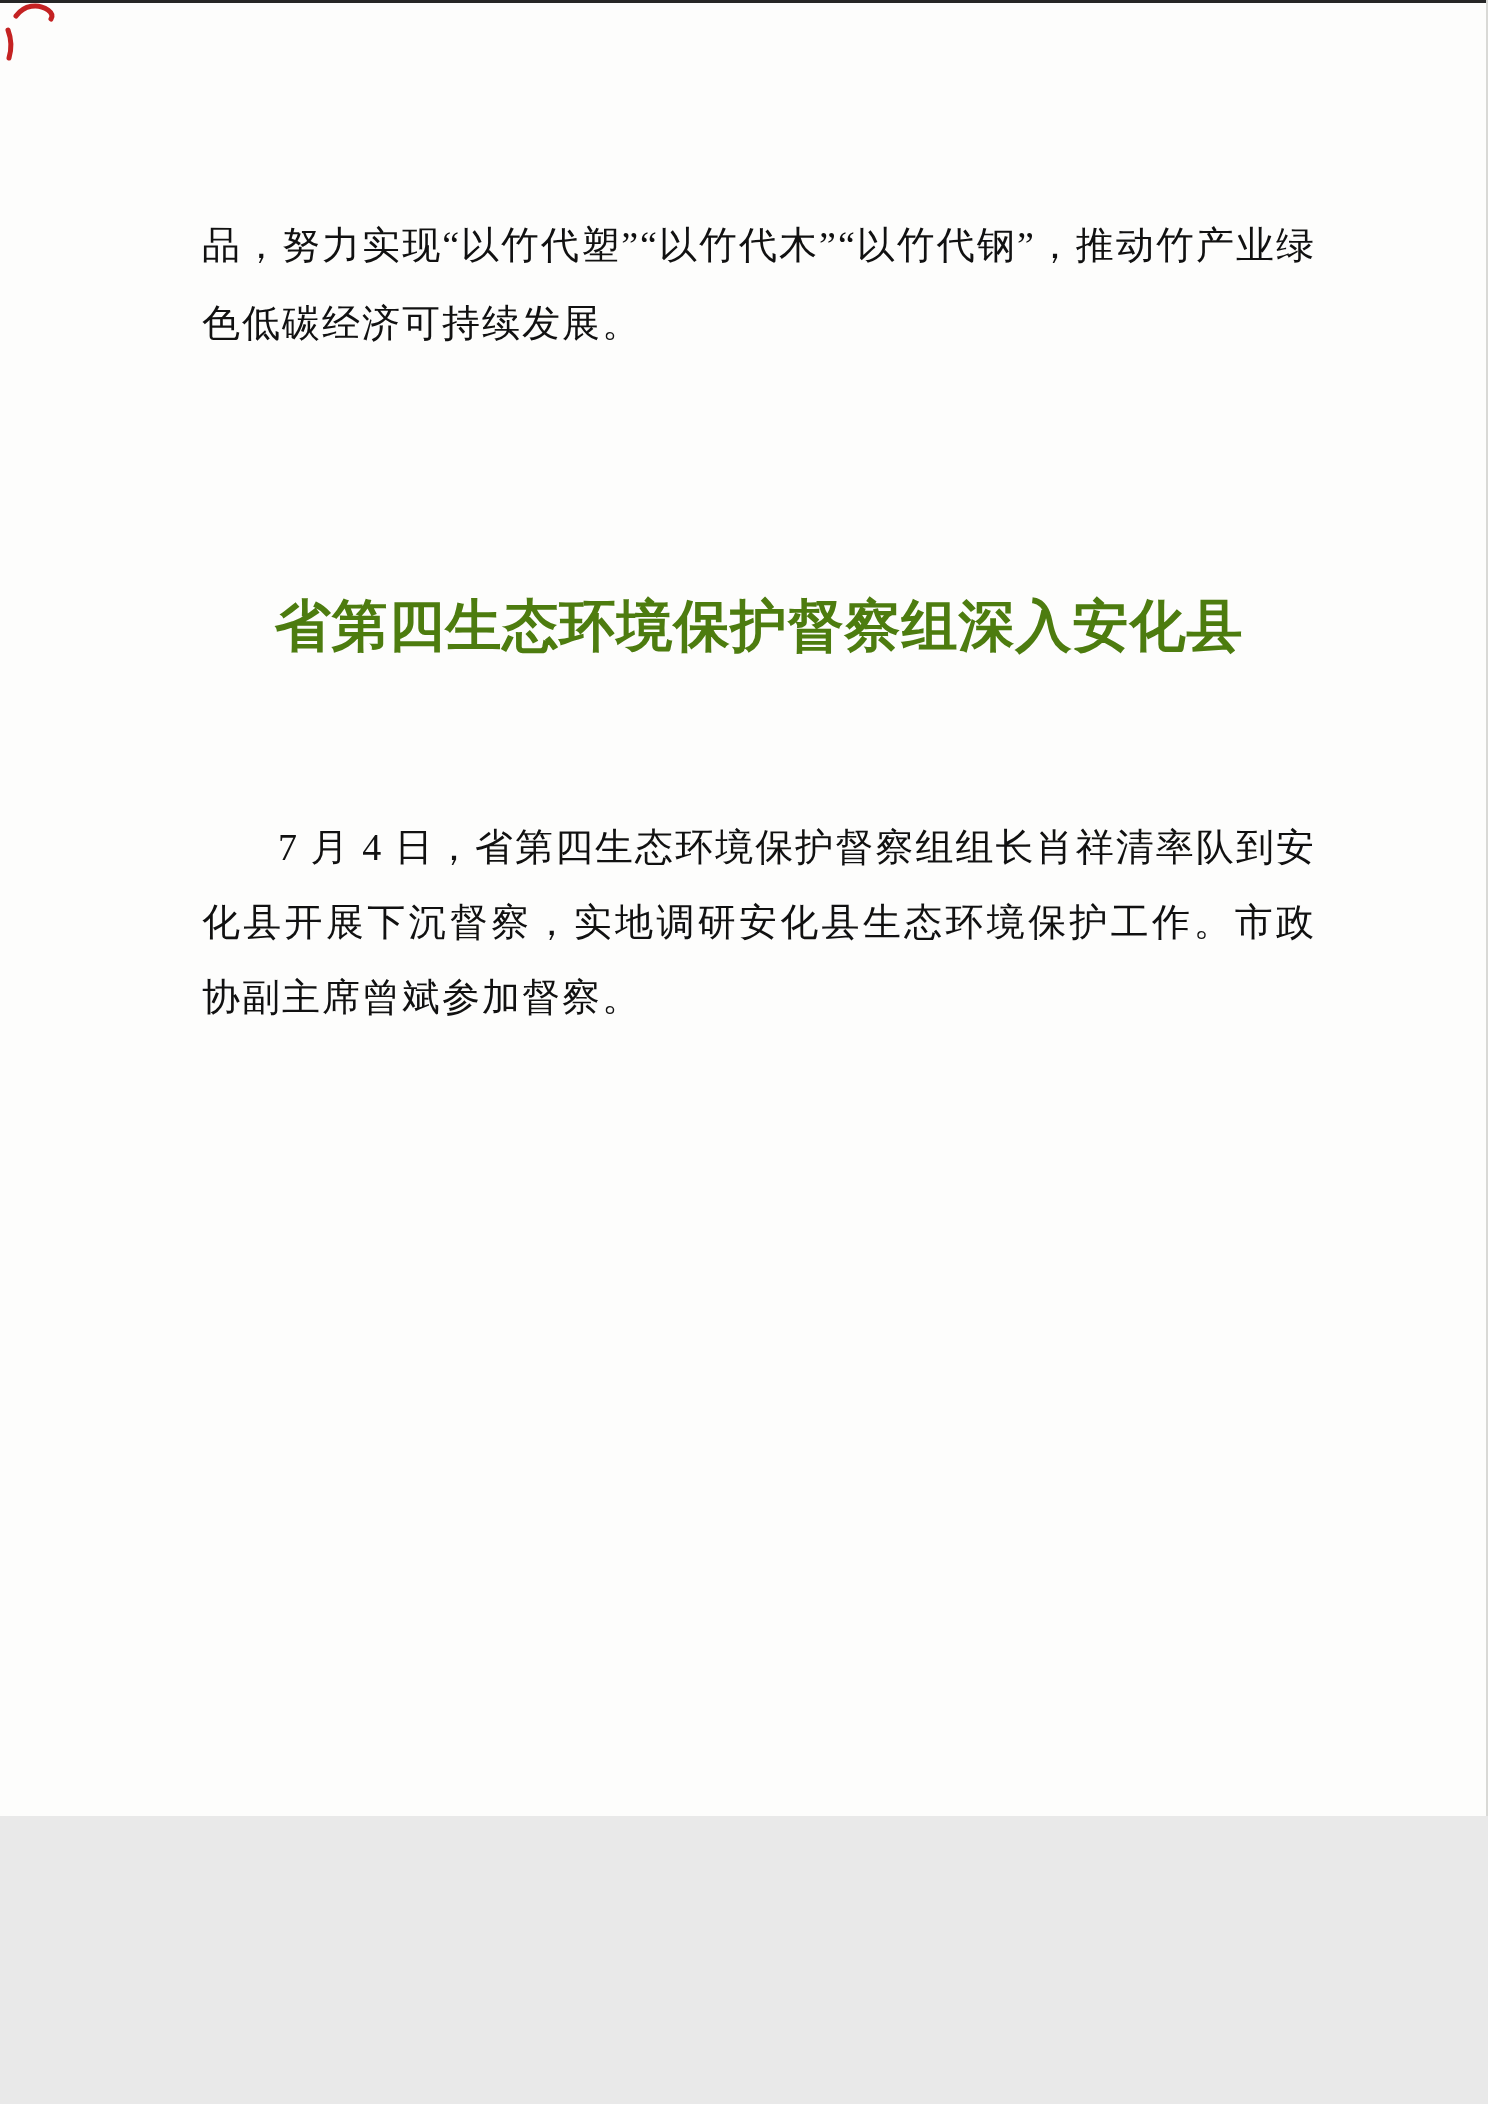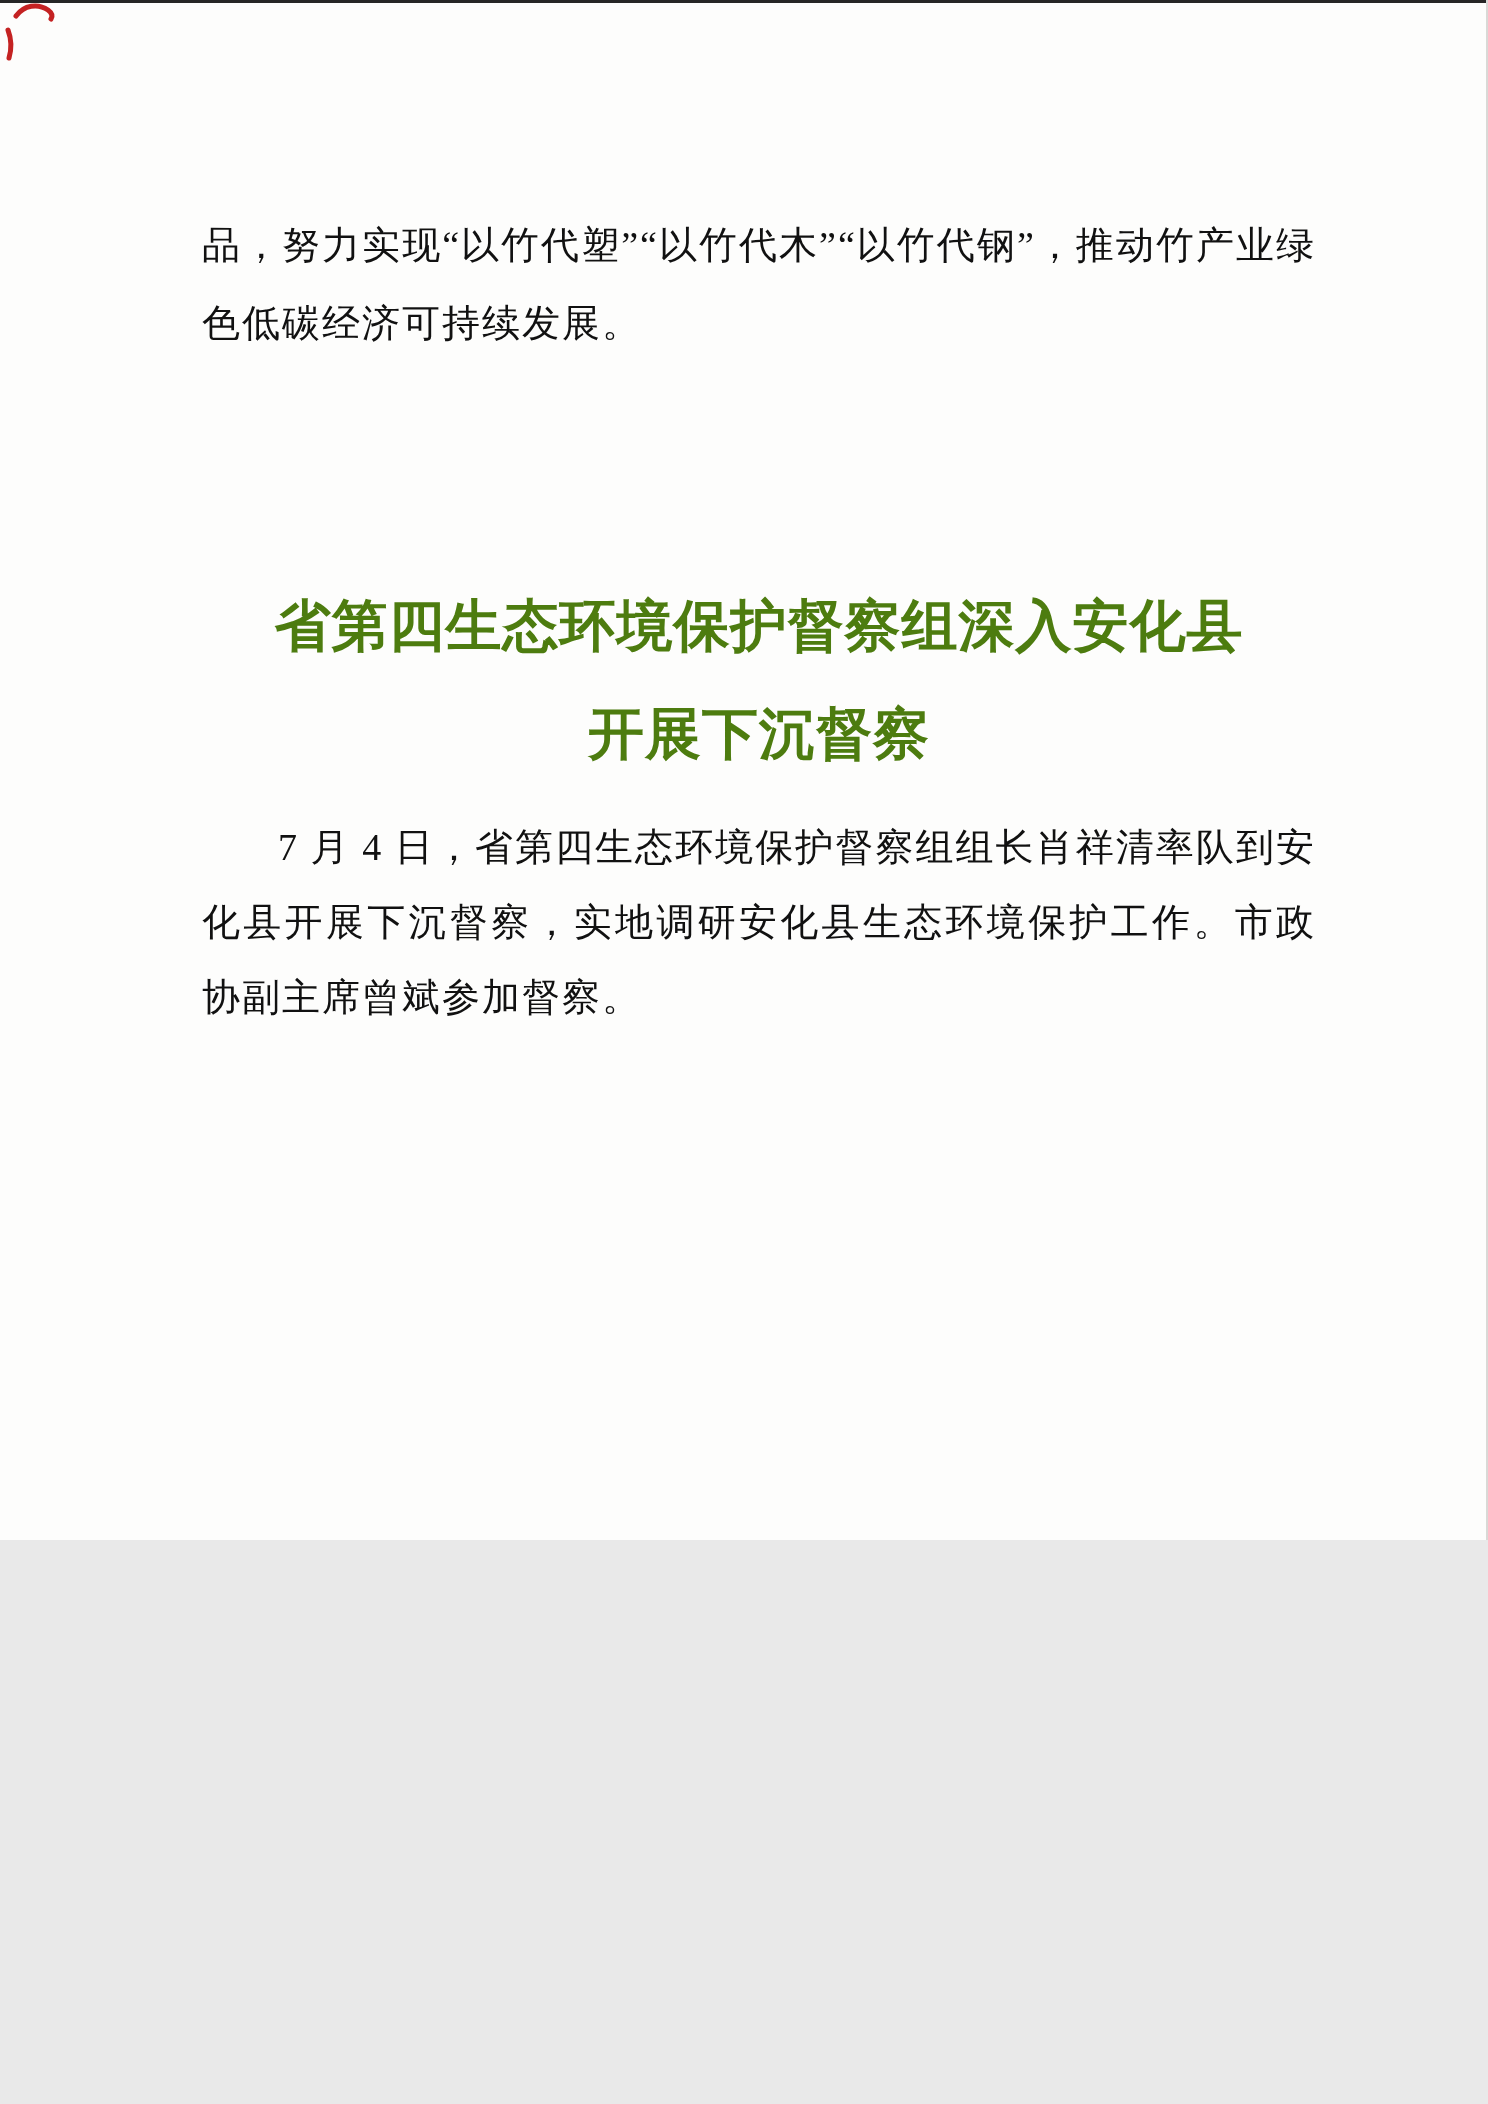--- a/index.html
+++ b/index.html
@@ -3,21 +3,21 @@
 <meta charset="utf-8">
 <style>
   html, body {
     margin: 0;
     padding: 0;
     background: #e9e9e9;
   }
   .page {
     position: relative;
     width: 1488px;
-    height: 1540px;
+    height: 1816px;
     margin: 0 auto;
     background: #fdfdfc;
     overflow: hidden;
     font-family: "Liberation Serif", "DejaVu Serif", serif;
     color: #111;
   }
   .scan-edge-top {
     position: absolute;
     top: 0; left: 0;
     width: 100%;
@@ -96,21 +96,20 @@
 
   <svg class="red-marks" viewBox="0 0 80 80" xmlns="http://www.w3.org/2000/svg">
     <path d="M 16 16 C 24 5 38 3 48 10 C 52 13 53 16 51 19" fill="none" stroke="#c42222" stroke-width="5" stroke-linecap="round"></path>
     <path d="M 8 30 C 11 38 12 48 9 58" fill="none" stroke="#c42222" stroke-width="5" stroke-linecap="round"></path>
   </svg>
 
   <p class="content-block lead-paragraph">品，努力实现“以竹代塑”“以竹代木”“以竹代钢”，推动竹产业绿色低碳经济可持续发展。</p>
 
   <h1 class="content-block doc-title">
     <span class="title-line">省第四生态环境保护督察组深入安化县</span>
-    <span class="title-line">开展下沉督察</span>
   </h1>
 
   <div class="content-block body-block">
     <p>7 月 4 日，省第四生态环境保护督察组组长肖祥清率队到安化县开展下沉督察，实地调研安化县生态环境保护工作。市政协副主席曾斌参加督察。</p>
   </div>
 
   <div class="page-number">— 6 —</div>
 
 </div>
 

